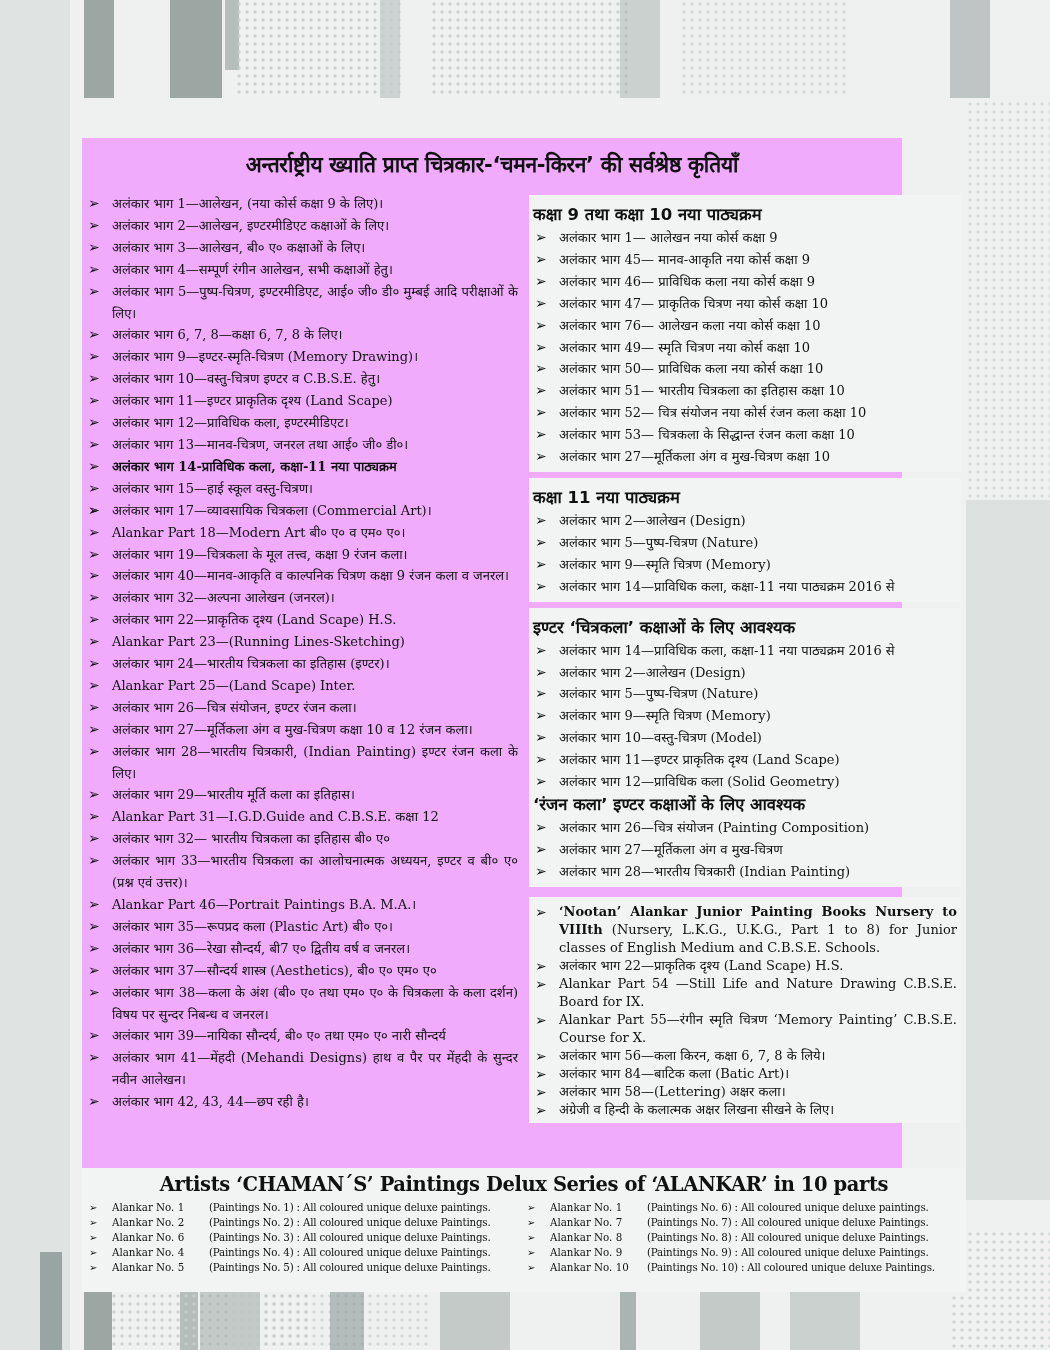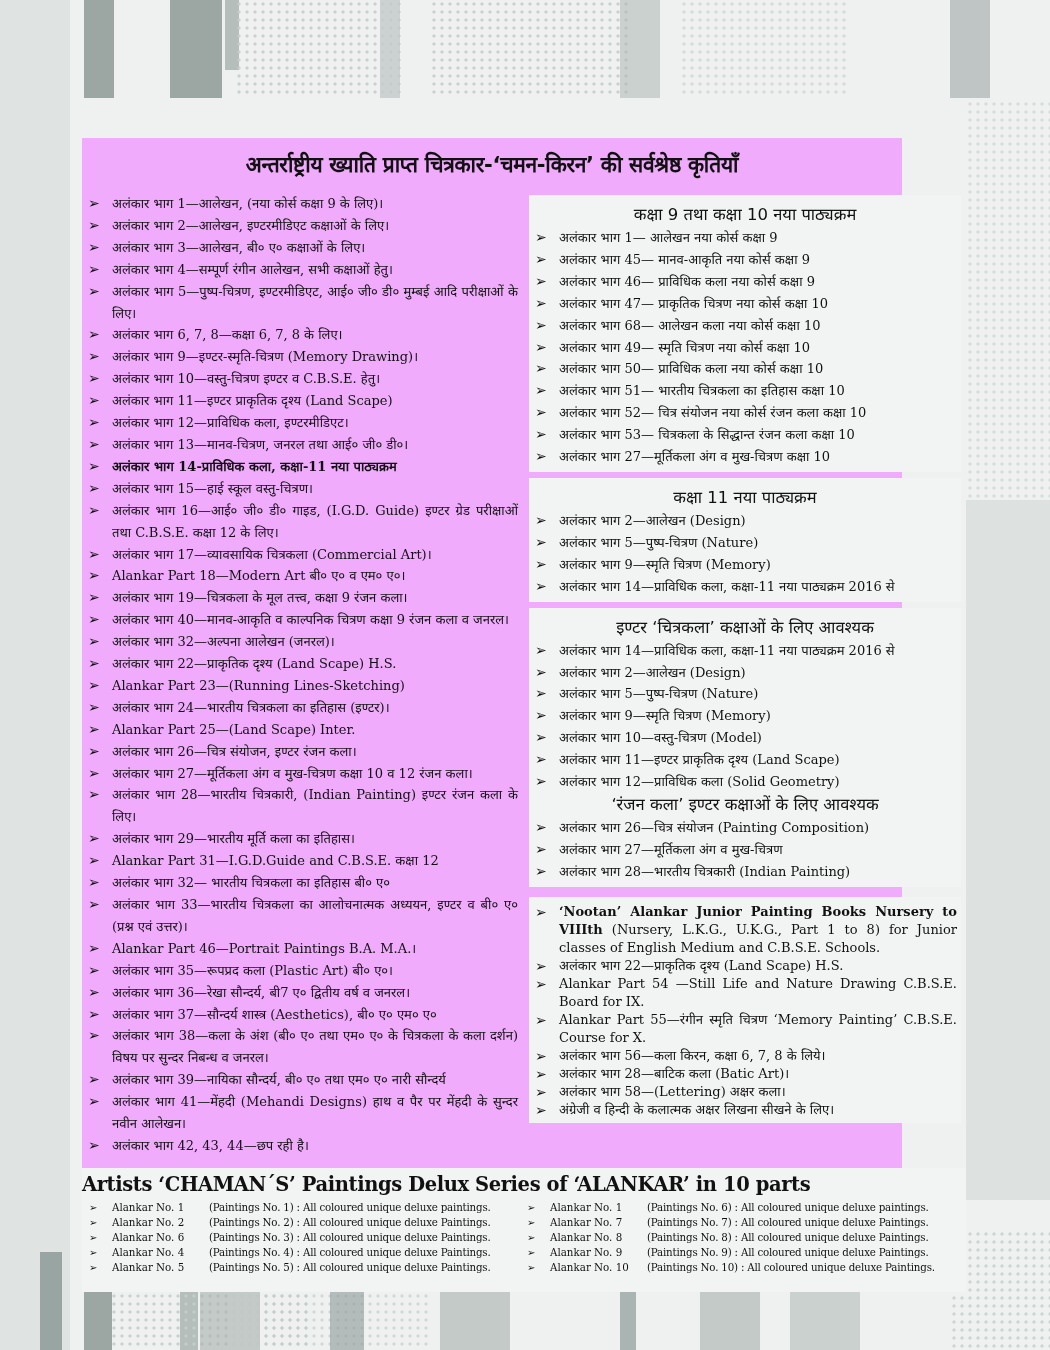--- a/index.html
+++ b/index.html
@@ -57,34 +57,33 @@
     font-family: "DejaVu Sans", sans-serif;
     font-size: 14px;
   }
   ul.bl li.bold { font-weight: bold; }
   .panel {
     background: #f2f4f3;
     padding: 8px 4px 4px 4px;
     margin-bottom: 6px;
   }
   .panel-title {
-    text-align: center;
     font-family: "DejaVu Sans", sans-serif;
-    font-weight: normal;
+    font-weight: bold;
     font-size: 16.5px;
     line-height: 24px;
   }
   .panel ul.bl li { line-height: 21.9px; }
   .panel.compact ul.bl li { line-height: 18px; }
   .bottom {
     position: absolute; left: 0; top: 1030px; width: 884px; height: 124px;
     background: #f2f4f3;
   }
   .bottom-title {
-    text-align: left;
+    text-align: center;
     font-family: "DejaVu Serif", serif;
     font-weight: bold;
     font-size: 19.5px;
     line-height: 30px;
     padding-top: 2px;
     letter-spacing: -0.4px;
   }
   .deluxe-cols { display: flex; padding: 0 4px; }
   .deluxe-col { width: 50%; }
   .deluxe-row {
@@ -139,21 +138,21 @@
         <li><span class="arrow">➢</span><span>अलंकार भाग 4—सम्पूर्ण रंगीन आलेखन, सभी कक्षाओं हेतु।</span></li>
         <li><span class="arrow">➢</span><span>अलंकार भाग 5—पुष्प-चित्रण, इण्टरमीडिएट, आई० जी० डी० मुम्बई आदि परीक्षाओं के लिए।</span></li>
         <li><span class="arrow">➢</span><span>अलंकार भाग 6, 7, 8—कक्षा 6, 7, 8 के लिए।</span></li>
         <li><span class="arrow">➢</span><span>अलंकार भाग 9—इण्टर-स्मृति-चित्रण (Memory Drawing)।</span></li>
         <li><span class="arrow">➢</span><span>अलंकार भाग 10—वस्तु-चित्रण इण्टर व C.B.S.E. हेतु।</span></li>
         <li><span class="arrow">➢</span><span>अलंकार भाग 11—इण्टर प्राकृतिक दृश्य (Land Scape)</span></li>
         <li><span class="arrow">➢</span><span>अलंकार भाग 12—प्राविधिक कला, इण्टरमीडिएट।</span></li>
         <li><span class="arrow">➢</span><span>अलंकार भाग 13—मानव-चित्रण, जनरल तथा आई० जी० डी०।</span></li>
         <li class="bold"><span class="arrow">➢</span><span>अलंकार भाग 14-प्राविधिक कला, कक्षा-11 नया पाठ्यक्रम</span></li>
         <li><span class="arrow">➢</span><span>अलंकार भाग 15—हाई स्कूल वस्तु-चित्रण।</span></li>
-        <li><span class="arrow">➢</span><span>अलंकार भाग 16—आई० जी० डी० गाइड, (I.G.D. Guide) इण्टर ग्रेड परीक्षाओं तथा C.B.S.E. कक्षा 12 के लिए।</span></li>
+        <li><span class="arrow">➢</span></li>
         <li><span class="arrow">➢</span><span>अलंकार भाग 17—व्यावसायिक चित्रकला (Commercial Art)।</span></li>
         <li><span class="arrow">➢</span><span>Alankar Part 18—Modern Art बी० ए० व एम० ए०।</span></li>
         <li><span class="arrow">➢</span><span>अलंकार भाग 19—चित्रकला के मूल तत्त्व, कक्षा 9 रंजन कला।</span></li>
         <li><span class="arrow">➢</span><span>अलंकार भाग 40—मानव-आकृति व काल्पनिक चित्रण कक्षा 9 रंजन कला व जनरल।</span></li>
         <li><span class="arrow">➢</span><span>अलंकार भाग 32—अल्पना आलेखन (जनरल)।</span></li>
         <li><span class="arrow">➢</span><span>अलंकार भाग 22—प्राकृतिक दृश्य (Land Scape) H.S.</span></li>
         <li><span class="arrow">➢</span><span>Alankar Part 23—(Running Lines-Sketching)</span></li>
         <li><span class="arrow">➢</span><span>अलंकार भाग 24—भारतीय चित्रकला का इतिहास (इण्टर)।</span></li>
         <li><span class="arrow">➢</span><span>Alankar Part 25—(Land Scape) Inter.</span></li>
         <li><span class="arrow">➢</span><span>अलंकार भाग 26—चित्र संयोजन, इण्टर रंजन कला।</span></li>
@@ -175,21 +174,21 @@
   </div>
 
   <div class="right-col">
     <div class="panel">
       <div class="panel-title">कक्षा 9 तथा कक्षा 10 नया पाठ्यक्रम</div>
       <ul class="bl">
           <li><span class="arrow">➢</span><span>अलंकार भाग 1— आलेखन नया कोर्स कक्षा 9</span></li>
           <li><span class="arrow">➢</span><span>अलंकार भाग 45— मानव-आकृति नया कोर्स कक्षा 9</span></li>
           <li><span class="arrow">➢</span><span>अलंकार भाग 46— प्राविधिक कला नया कोर्स कक्षा 9</span></li>
           <li><span class="arrow">➢</span><span>अलंकार भाग 47— प्राकृतिक चित्रण नया कोर्स कक्षा 10</span></li>
-          <li><span class="arrow">➢</span><span>अलंकार भाग 68— आलेखन कला नया कोर्स कक्षा 10</span></li>
+          <li><span class="arrow">➢</span><span>अलंकार भाग 76— आलेखन कला नया कोर्स कक्षा 10</span></li>
           <li><span class="arrow">➢</span><span>अलंकार भाग 49— स्मृति चित्रण नया कोर्स कक्षा 10</span></li>
           <li><span class="arrow">➢</span><span>अलंकार भाग 50— प्राविधिक कला नया कोर्स कक्षा 10</span></li>
           <li><span class="arrow">➢</span><span>अलंकार भाग 51— भारतीय चित्रकला का इतिहास कक्षा 10</span></li>
           <li><span class="arrow">➢</span><span>अलंकार भाग 52— चित्र संयोजन नया कोर्स रंजन कला कक्षा 10</span></li>
           <li><span class="arrow">➢</span><span>अलंकार भाग 53— चित्रकला के सिद्धान्त रंजन कला कक्षा 10</span></li>
           <li><span class="arrow">➢</span><span>अलंकार भाग 27—मूर्तिकला अंग व मुख-चित्रण कक्षा 10</span></li>
         </ul>
     </div>
     <div class="panel">
       <div class="panel-title">कक्षा 11 नया पाठ्यक्रम</div>
@@ -218,21 +217,21 @@
           <li><span class="arrow">➢</span><span>अलंकार भाग 28—भारतीय चित्रकारी (Indian Painting)</span></li>
         </ul>
     </div>
     <div class="panel compact" style="padding-top:6px;margin-top:10px">
       <ul class="bl" id="misc-list">
           <li><span class="arrow">➢</span><b>‘Nootan’ Alankar Junior Painting Books Nursery to VIIIth</b><span> (Nursery, L.K.G., U.K.G., Part 1 to 8) for Junior classes of English Medium and C.B.S.E. Schools.</span></li>
           <li><span class="arrow">➢</span><span>अलंकार भाग 22—प्राकृतिक दृश्य (Land Scape) H.S.</span></li>
           <li><span class="arrow">➢</span><span>Alankar Part 54 —Still Life and Nature Drawing C.B.S.E. Board for IX.</span></li>
           <li><span class="arrow">➢</span><span>Alankar Part 55—रंगीन स्मृति चित्रण ‘Memory Painting’ C.B.S.E. Course for X.</span></li>
           <li><span class="arrow">➢</span><span>अलंकार भाग 56—कला किरन, कक्षा 6, 7, 8 के लिये।</span></li>
-          <li><span class="arrow">➢</span><span>अलंकार भाग 28—बाटिक कला (Batic Art)।</span></li>
+          <li><span class="arrow">➢</span><span>अलंकार भाग 84—बाटिक कला (Batic Art)।</span></li>
           <li><span class="arrow">➢</span><span>अलंकार भाग 58—(Lettering) अक्षर कला।</span></li>
           <li><span class="arrow">➢</span><span>अंग्रेजी व हिन्दी के कलात्मक अक्षर लिखना सीखने के लिए।</span></li>
         </ul>
     </div>
   </div>
 
   <div class="bottom">
     <div class="bottom-title">Artists ‘CHAMAN´S’ Paintings Delux Series of ‘ALANKAR’ in 10 parts</div>
     <div class="deluxe-cols">
       <div class="deluxe-col" id="deluxe-left">

